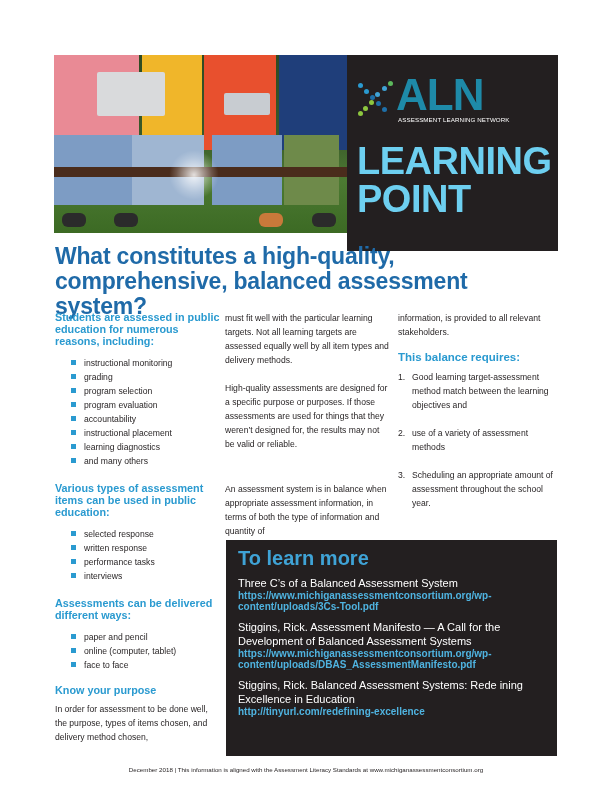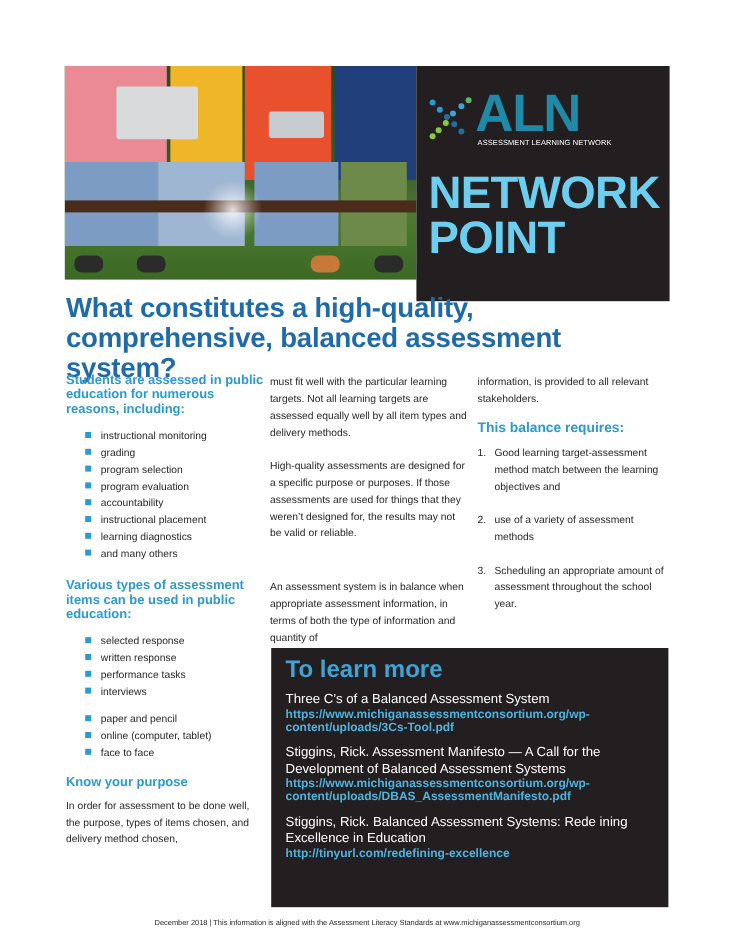--- a/index.html
+++ b/index.html
@@ -116,21 +116,21 @@
       <span style="left:30px;top:0;background:#5cb85c"></span>
       <span style="left:24px;top:5px;background:#3fa3d6"></span>
       <span style="left:17px;top:11px;background:#3fa3d6"></span>
       <span style="left:11px;top:19px;background:#8dc63f"></span>
       <span style="left:5px;top:25px;background:#8dc63f"></span>
       <span style="left:0;top:30px;background:#8dc63f"></span>
     </div>
     <div class="logo-text">ALN</div>
     <div class="logo-sub">ASSESSMENT LEARNING NETWORK</div>
   </div>
-  <div class="title-line title-1">NETWORK</div>
+  <div class="title-line title-1">LEARNING</div>
   <div class="title-line title-2">POINT</div>
 </div>
 
 <div class="headline">
   <div>What constitutes a high-quality,</div>
   <div>comprehensive, balanced assessment system?</div>
 </div>
 
 <div class="col col-1">
   <div class="subhead">Students are assessed in public education for numerous reasons, including:</div>
@@ -146,20 +146,21 @@
   </ul>
 
   <div class="subhead" style="margin-top:14px">Various types of assessment items can be used in public education:</div>
   <ul class="bullets">
     <li><span class="sq"></span><span>selected response</span></li>
     <li><span class="sq"></span><span>written response</span></li>
     <li><span class="sq"></span><span>performance tasks</span></li>
     <li><span class="sq"></span><span>interviews</span></li>
   </ul>
 
+  <div class="subhead" style="margin-top:14px">Assessments can be delivered different ways:</div>
   <ul class="bullets">
     <li><span class="sq"></span><span>paper and pencil</span></li>
     <li><span class="sq"></span><span>online (computer, tablet)</span></li>
     <li><span class="sq"></span><span>face to face</span></li>
   </ul>
 
   <div class="subhead" style="margin-top:12px">Know your purpose</div>
   <div class="para" style="margin-top:6px">In order for assessment to be done well, the purpose, types of items chosen, and delivery method chosen,</div>
 </div>
 

